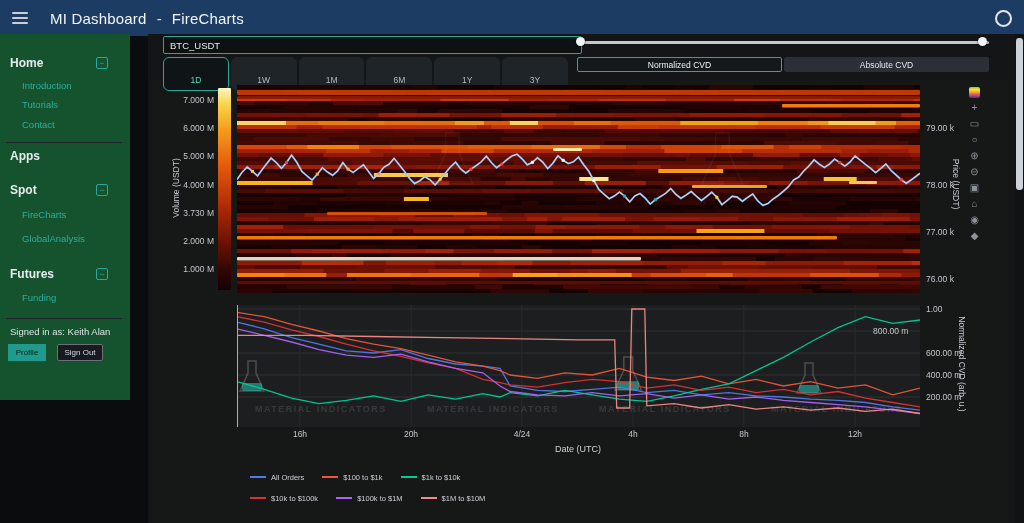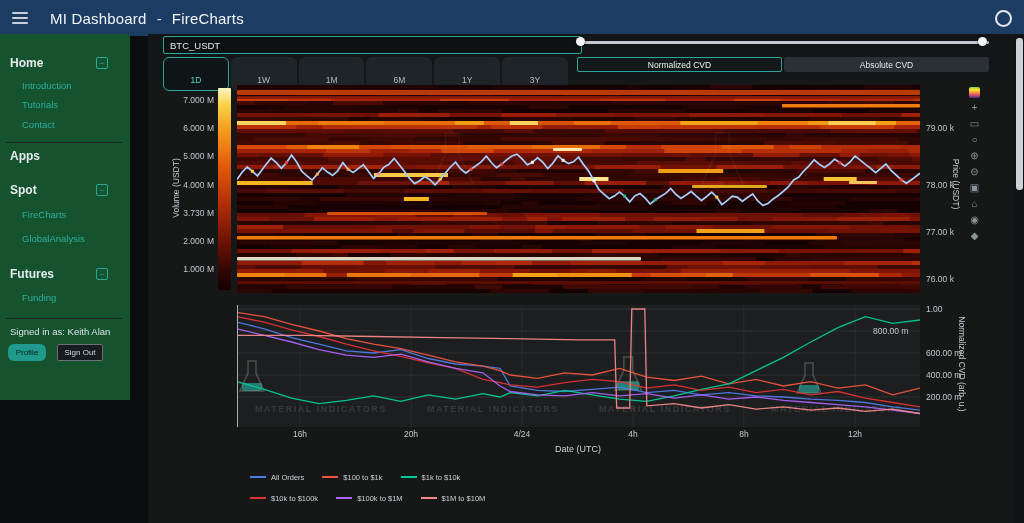--- a/index.html
+++ b/index.html
@@ -17,21 +17,21 @@
 
   
   .sidebar{position:absolute;left:0;top:34px;width:130px;height:366px;background:#14532d;}
   .sb-h{position:absolute;left:10px;width:110px;color:#e7eaee;font-size:12px;font-weight:600;}
   .sb-box{position:absolute;right:12px;top:1px;width:12px;height:12px;background:transparent;border:1px solid #2aa79a;
           color:#2aa79a;font-size:9px;line-height:9px;text-align:center;border-radius:2px;padding:0;cursor:pointer;
           font-family:"Liberation Sans",sans-serif;}
   .sb-link{position:absolute;left:22px;color:#2fae9e;font-size:9.5px;cursor:pointer;}
   .sb-line{position:absolute;left:6px;width:116px;height:1px;background:#1d2329;}
   .sb-signed{position:absolute;left:10px;color:#dde2e6;font-size:9.5px;}
-  .btn-profile{position:absolute;left:8px;width:38px;height:17px;background:#1f9a8c;border:none;border-radius:6px;
+  .btn-profile{position:absolute;left:8px;width:38px;height:17px;background:#1f9a8c;border:none;border-radius:0;
                color:#07211c;font-size:8px;cursor:pointer;font-family:"Liberation Sans",sans-serif;}
   .btn-signout{position:absolute;left:57px;width:46px;height:17px;background:#171b1f;border:1px solid #6b7178;border-radius:2px;
                color:#d3d8dc;font-size:8px;cursor:pointer;font-family:"Liberation Sans",sans-serif;}
 
   
   .main-bg{position:absolute;left:148px;top:34px;width:868px;height:489px;background:#131516;}
   .paper-bg{position:absolute;left:150px;top:80px;width:858px;height:443px;background:#161818;}
 
   .sym-input{position:absolute;left:163px;top:36px;width:405px;height:16px;background:#0e1112;border:1px solid #2aa79a;
              border-radius:2px;color:#e2eae8;font-size:9.5px;padding:0 6px;font-family:"Liberation Sans",sans-serif;}

